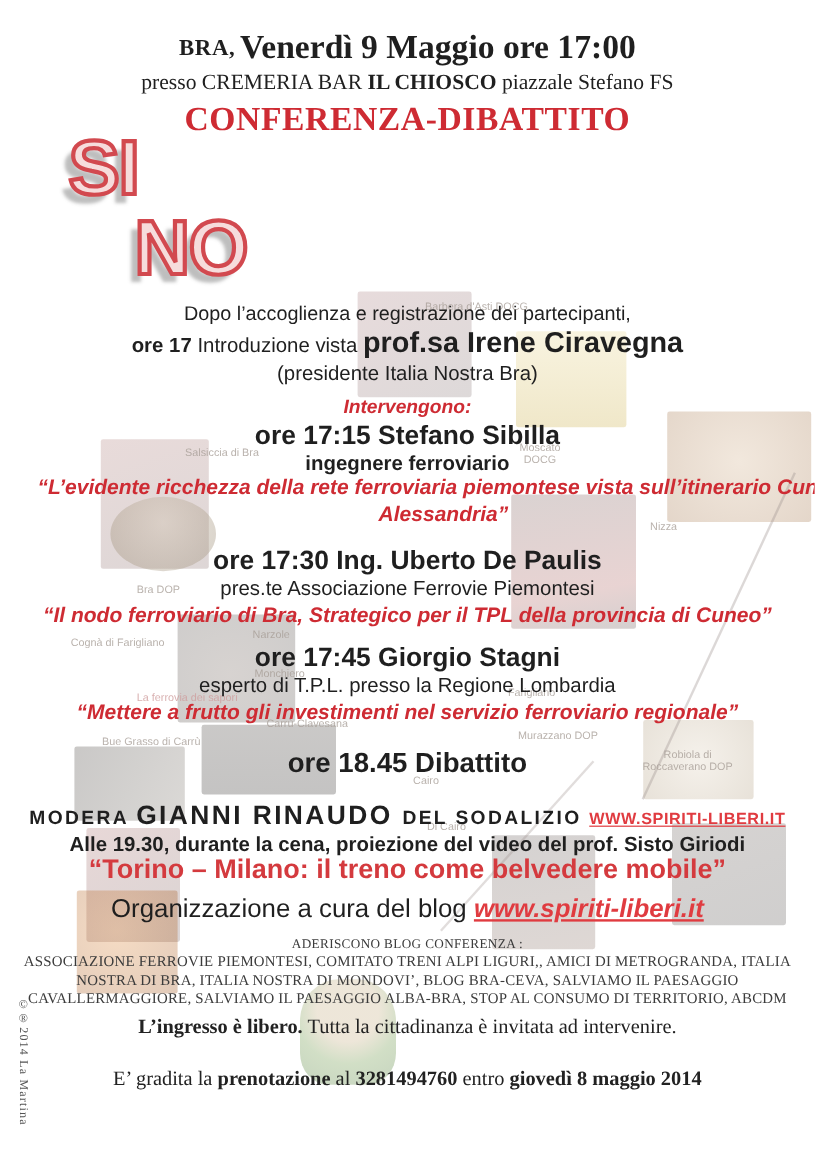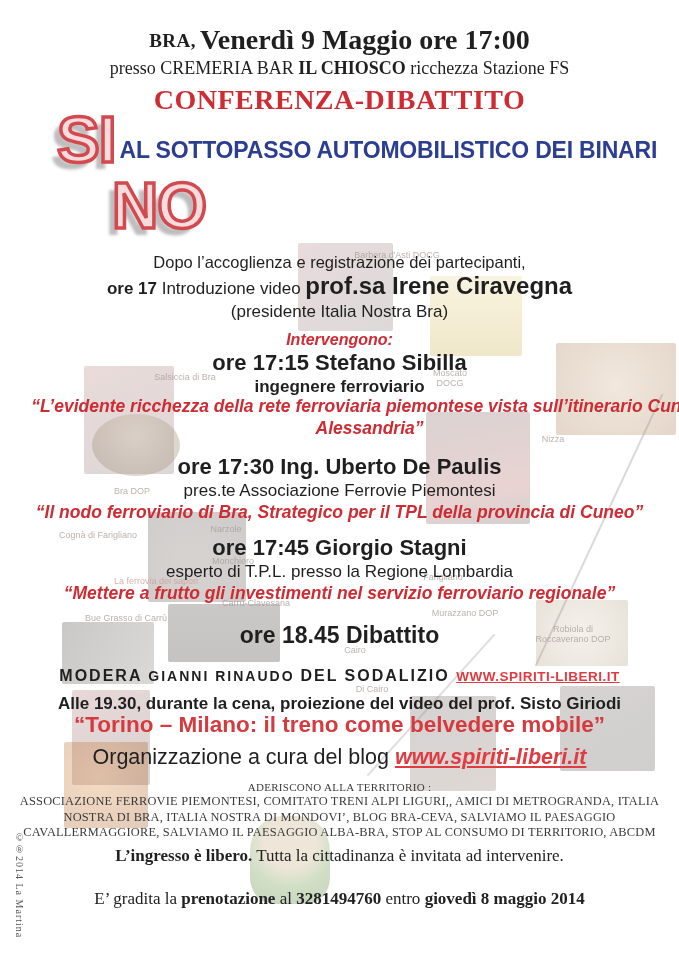--- a/index.html
+++ b/index.html
@@ -44,21 +44,21 @@
   .sp-role{font-size:17px;color:#1f1f1f;}
   .sp-quote{font-weight:bold;font-style:italic;font-size:17.5px;color:#ce2b33;line-height:1.25;}
   .sp1-name{top:350px;} .sp1-role{top:377px;font-weight:bold;} .sp1-quote{top:396px;padding:0 30px;}
   .sp2-name{top:454px;} .sp2-role{top:481px;} .sp2-quote{top:502px;}
   .sp3-name{top:535px;} .sp3-role{top:562px;} .sp3-quote{top:583px;}
   .debate-line{top:622px;font-weight:bold;font-size:23px;color:#1f1f1f;}
 
   
   .moderator-line{top:667px;color:#1f1f1f;}
   .moderator-line .m-small{font-weight:bold;font-size:16px;letter-spacing:2px;}
-  .moderator-line .m-name{font-weight:bold;font-size:14px;letter-spacing:2px;}
+  .moderator-line .m-name{font-weight:bold;font-size:22px;letter-spacing:2px;}
   .moderator-line .m-link{font-weight:bold;font-size:13.5px;letter-spacing:.5px;color:#e03b40;
     text-decoration:underline;cursor:pointer;}
   .dinner-line{top:694px;font-weight:bold;font-size:17px;color:#1f1f1f;}
   .film-title{top:712px;font-weight:bold;font-size:22.5px;color:#d43a3e;}
   .organization-line{top:745px;font-size:21.5px;color:#1f1f1f;}
   .organization-line .o-link{font-weight:bold;font-style:italic;color:#e03b40;text-decoration:underline;cursor:pointer;}
 
   
   .supporters{top:781px;font-family:"Liberation Serif",serif;color:#3b3b3b;}
   .supporters .s-head{font-size:11px;letter-spacing:.3px;}
@@ -113,35 +113,34 @@
     <span class="bg-label" style="left:332px;top:645px;width:46px;">Cairo</span>
     <span class="bg-label" style="left:344px;top:684px;width:56px;">Di Cairo</span>
     <span class="bg-label" style="left:200px;top:556px;width:66px;">Monchiero</span>
   </div>
 
   <div class="abs header-line1">
     <span class="city">BRA,</span>
     <span class="datetime">Venerdì 9 Maggio ore 17:00</span>
   </div>
   <div class="abs venue-line">
-    <span>presso CREMERIA BAR </span><b>IL CHIOSCO</b><span> ricchezza Stazione FS</span>
+    <span>presso CREMERIA BAR </span><b>IL CHIOSCO</b><span> piazzale Stefano FS</span>
   </div>
   <div class="abs conference-title">CONFERENZA-DIBATTITO</div>
 
   <div class="slogan-row si-row">
     <span class="big-word">SI</span>
-    <span class="blue-slogan">AL SOTTOPASSO AUTOMOBILISTICO DEI BINARI</span>
   </div>
   <div class="slogan-row no-row">
     <span class="big-word">NO</span>
   </div>
 
   <div class="abs welcome-line">Dopo l’accoglienza e registrazione dei partecipanti,</div>
   <div class="abs introduction-line">
-    <span class="t-bold">ore 17</span><span> Introduzione video </span><span class="name">prof.sa Irene Ciravegna</span>
+    <span class="t-bold">ore 17</span><span> Introduzione vista </span><span class="name">prof.sa Irene Ciravegna</span>
   </div>
   <div class="abs speakers-heading">Intervengono:</div>
   <div class="abs president-line">(presidente Italia Nostra Bra)</div>
 
   <div class="abs sp-name sp1-name">ore 17:15 Stefano Sibilla</div>
   <div class="abs sp-role sp1-role">ingegnere ferroviario</div>
   <div class="abs sp-quote sp1-quote">“L’evidente ricchezza della rete ferroviaria piemontese vista sull’itinerario Cuneo-Alessandria”</div>
 
   <div class="abs sp-name sp2-name">ore 17:30 Ing. Uberto De Paulis</div>
   <div class="abs sp-role sp2-role">pres.te Associazione Ferrovie Piemontesi</div>
@@ -158,21 +157,21 @@
   </div>
 
   <div class="abs dinner-line">Alle 19.30, durante la cena, proiezione del video del prof. Sisto Giriodi</div>
   <div class="abs film-title">“Torino – Milano: il treno come belvedere mobile”</div>
 
   <div class="abs organization-line">
     <span>Organizzazione a cura del blog </span><span class="o-link">www.spiriti-liberi.it</span>
   </div>
 
   <div class="abs supporters">
-    <div class="s-head">ADERISCONO ALLA TERRITORIO :</div>
+    <div class="s-head">ADERISCONO BLOG CONFERENZA :</div>
     <div class="s-list">ASSOCIAZIONE FERROVIE PIEMONTESI, COMITATO TRENI ALPI LIGURI,, AMICI DI METROGRANDA, ITALIA NOSTRA DI BRA, ITALIA NOSTRA DI MONDOVI’, BLOG BRA-CEVA, SALVIAMO IL PAESAGGIO CAVALLERMAGGIORE, SALVIAMO IL PAESAGGIO ALBA-BRA, STOP AL CONSUMO DI TERRITORIO, ABCDM</div>
   </div>
 
   <div class="abs footer-line footer-1">
     <b>L’ingresso è libero.</b><span> Tutta la cittadinanza è invitata ad intervenire.</span>
   </div>
   <div class="abs footer-line footer-3">
     <span>E’ gradita la </span><b>prenotazione</b><span> al </span><b>3281494760</b><span> entro </span><b>giovedì 8 maggio 2014</b>
   </div>
 

